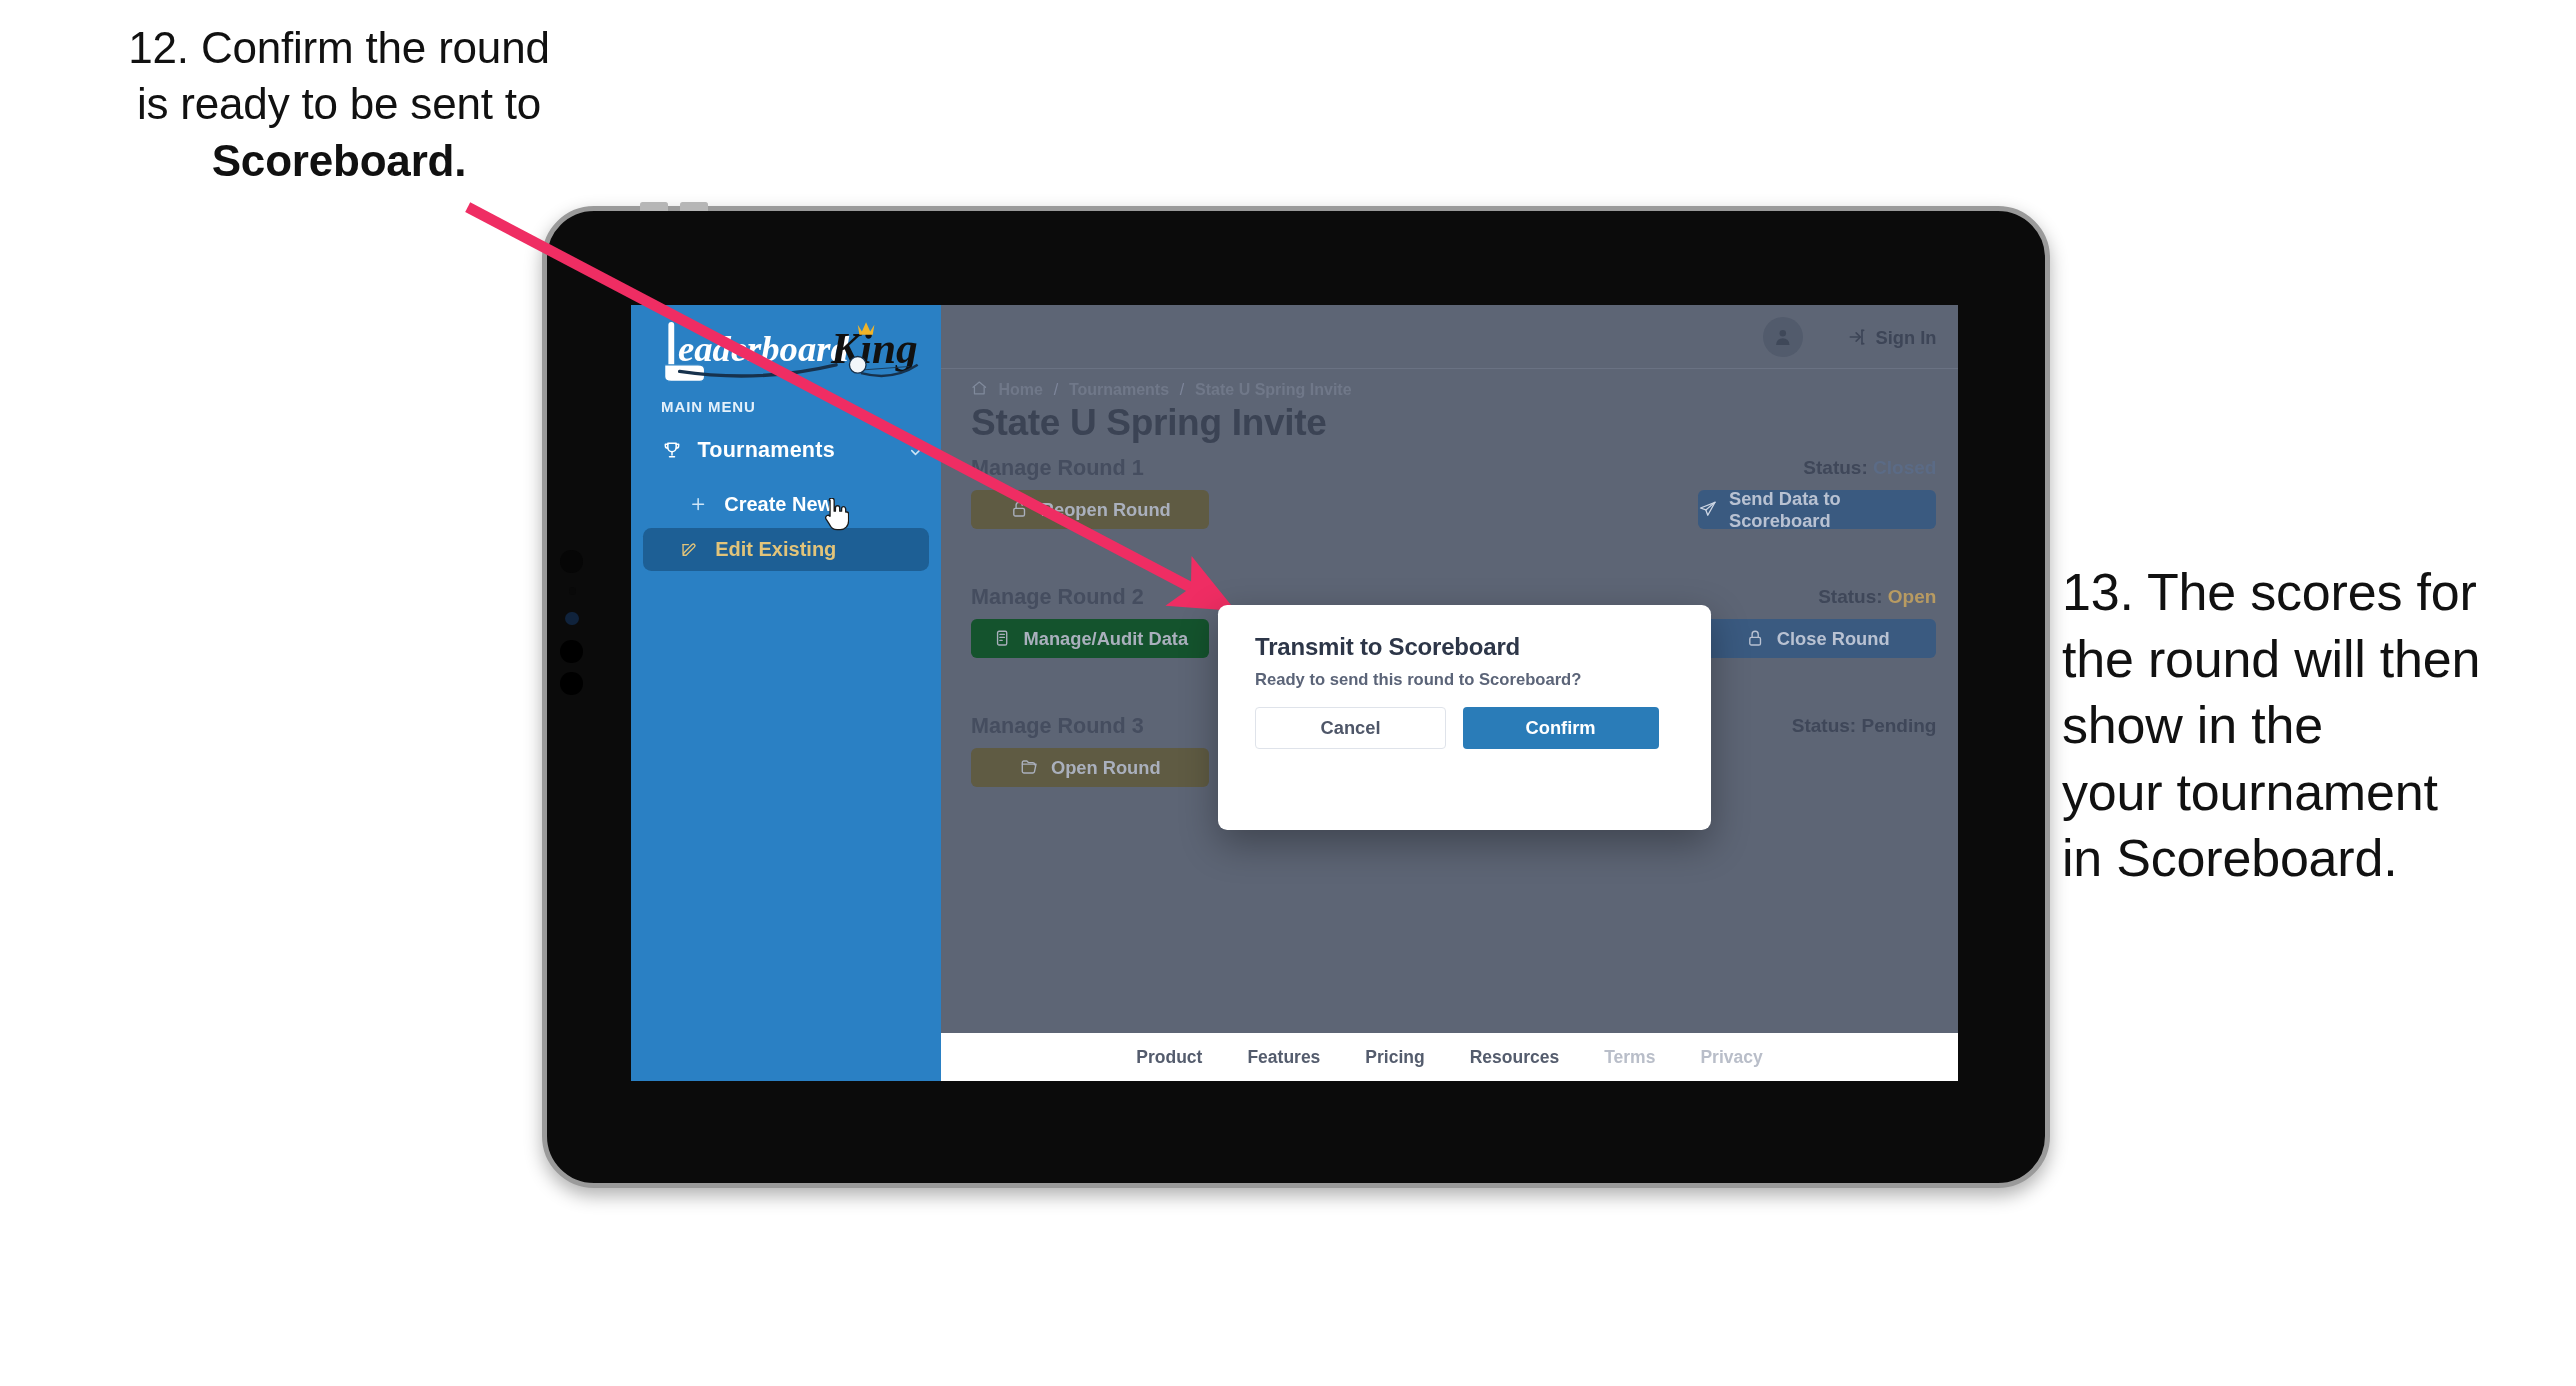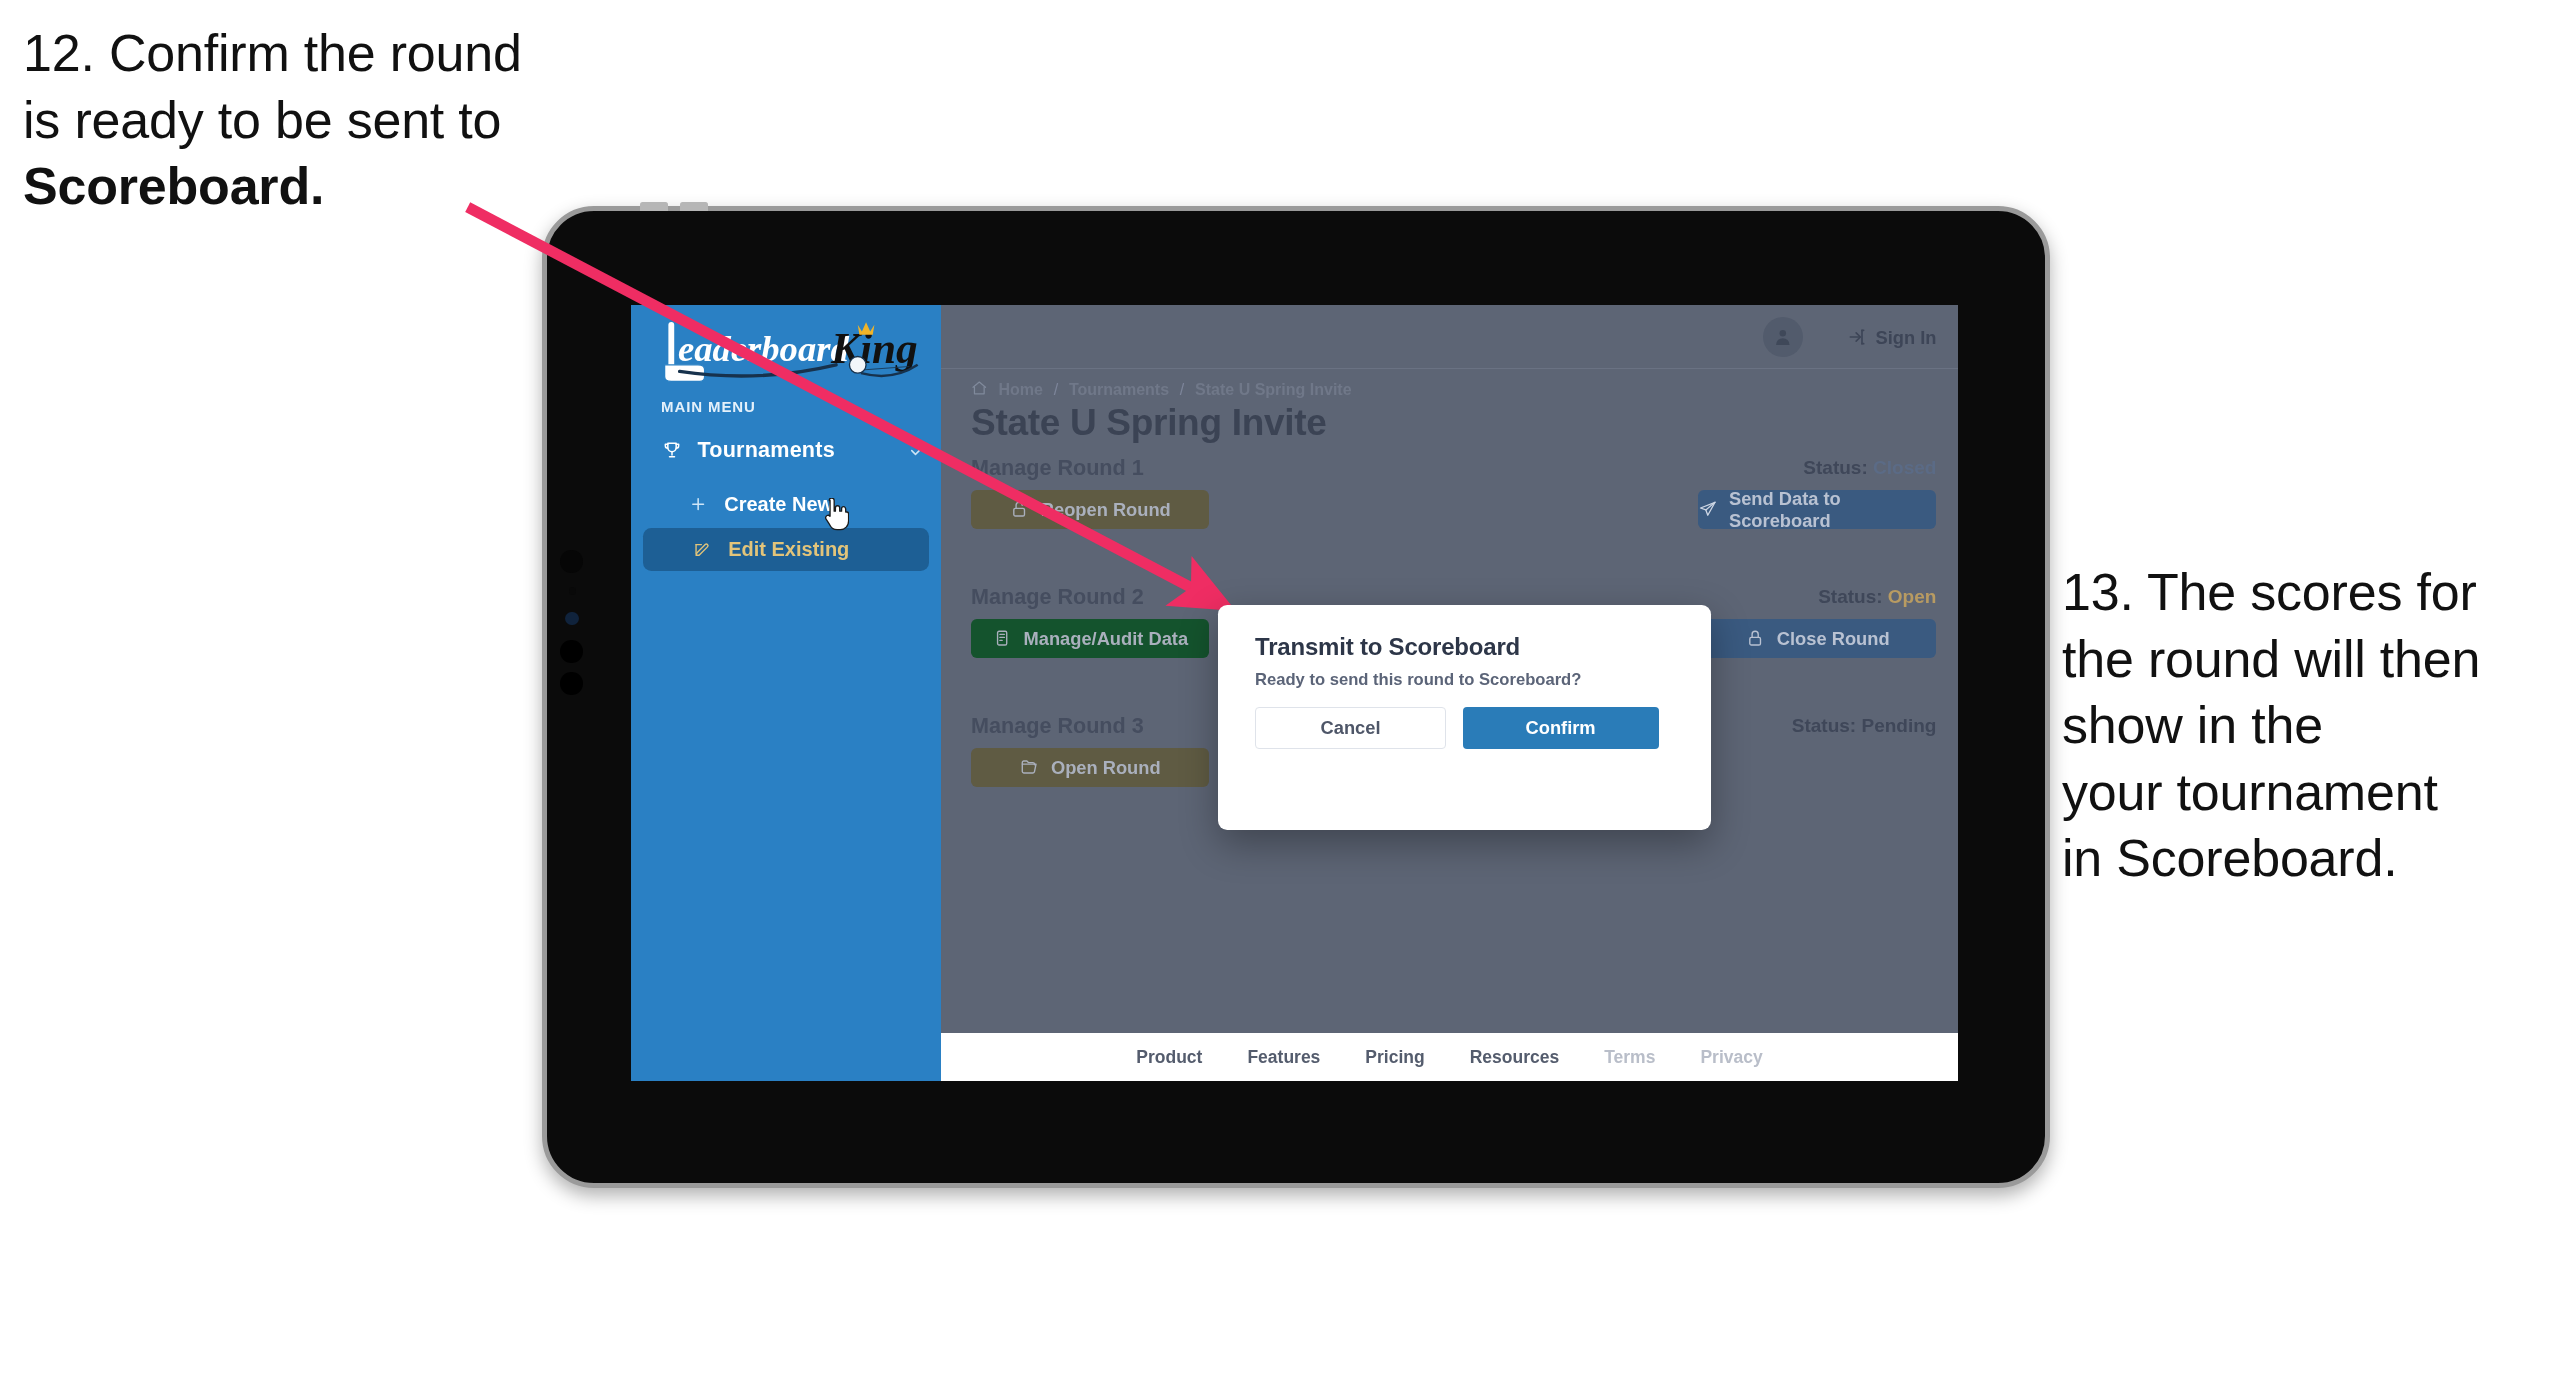--- a/index.html
+++ b/index.html
@@ -12,21 +12,21 @@
   #root { position: relative; width: 2576px; height: 1386px; background: #fff; }
 
   
   .caption {
     position: absolute;
     color: #111111;
     font-family: "Liberation Sans", sans-serif;
     line-height: 1.28;
     letter-spacing: -0.2px;
   }
-  #caption-left  { left: 23px; top: 20px;  width: 632px; font-size: 52px; }
+  #caption-left  { left: 23px; top: 20px;  width: 632px; font-size: 44px; text-align: center; }
   #caption-right { left: 2062px; top: 559px; width: 508px; font-size: 52px; }
   .caption b { font-weight: 700; }
 
   
   #arrow-svg { position: absolute; left: 0; top: 0; width: 2576px; height: 1386px; pointer-events: none; }
 
   
   #tablet {
     position: absolute;
     left: 542px; top: 206px;
@@ -73,21 +73,21 @@
   .nav-item {
     position: absolute; left: 11.6px; width: 286px; height: 43px;
     display: flex; align-items: center; border-radius: 7.5px; box-sizing: border-box;
   }
   #nav-tournaments { top: 123px; padding-left: 18.3px; }
   #nav-tournaments .nav-label { color: #ffffff; font-size: 21.6px; font-weight: 700; margin-left: 15px; letter-spacing:0.2px;}
   #nav-chevron { position: absolute; right: 18.3px; top: 140px; color: #cde4f6; font-size: 15px; }
   #nav-create { top: 178px; padding-left: 45px; }
   #nav-create .nav-label { color: #ffffff; font-size: 20px; font-weight: 700; margin-left: 15px; }
   #nav-edit {
-    top: 223px; padding-left: 49px;
+    top: 223px; padding-left: 36px;
     background: #1d5f95; border-radius: 8.3px;
   }
   #nav-edit .nav-label { color: #e2c47a; font-size: 20px; font-weight: 700; margin-left: 15px; }
   .nav-ico { display:inline-flex; width:21.6px; height:21.6px; align-items:center; justify-content:center; }
 
   
   #cursor { position: absolute; left: 190px; top: 193px; width: 28px; height: 33px; }
 
   
   #content { position: absolute; left: 310px; top: 0; right: 0; bottom: 0; }

